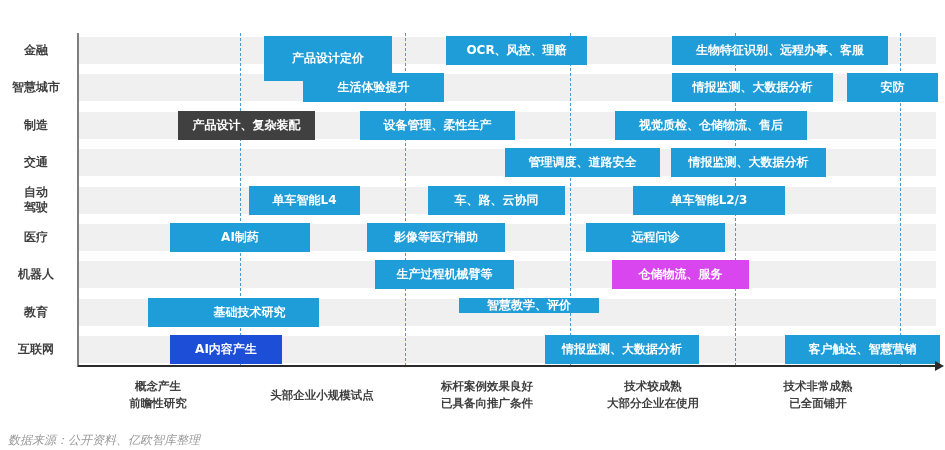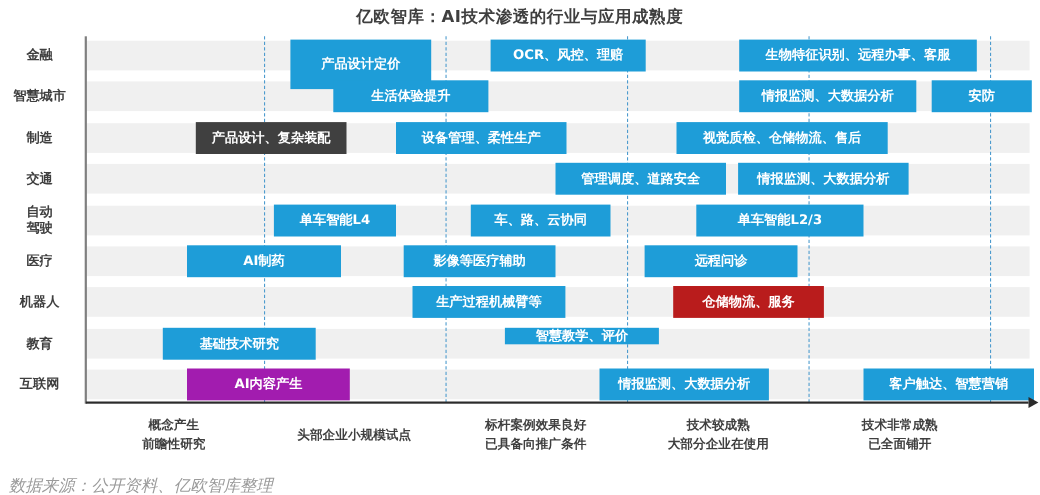--- a/index.html
+++ b/index.html
@@ -12,27 +12,26 @@
   .band{position:absolute;background:#f0f0f0;}
   .divider{position:absolute;width:0;border-left:1px dashed #4d9bce;}
   .task{position:absolute;display:flex;align-items:center;justify-content:center;
         color:#ffffff;font-size:12px;font-weight:600;white-space:nowrap;overflow:hidden;}
   .y-axis{position:absolute;background:#7f7f7f;}
   .x-axis{position:absolute;background:#2b2b2b;}
   .x-arrow{position:absolute;width:0;height:0;border-left:9px solid #2b2b2b;
            border-top:5px solid transparent;border-bottom:5px solid transparent;}
   .stage{position:absolute;display:flex;flex-direction:column;align-items:center;justify-content:center;
          font-size:11.5px;font-weight:bold;color:#3f3f3f;text-align:center;white-space:pre-line;line-height:17px;}
-  .source{position:absolute;left:8px;top:432px;font-size:15px;font-style:italic;color:#9a9a9a;}
+  .source{position:absolute;left:8px;top:432px;font-size:12px;font-style:italic;color:#9a9a9a;}
 </style>
 </head>
 <body>
 
 <div id="app">
-  <div class="title">亿欧智库：AI技术渗透的行业与应用成熟度</div>
   <div id="plot">
       <div class="band" style="left: 78px; top: 37px; width: 858px; height: 27px;"></div>
       <div class="row-label" style="top: 33px; height: 35px;">金融</div>
       <div class="band" style="left: 78px; top: 74.4px; width: 858px; height: 27px;"></div>
       <div class="row-label" style="top: 70.4px; height: 35px;">智慧城市</div>
       <div class="band" style="left: 78px; top: 111.8px; width: 858px; height: 27px;"></div>
       <div class="row-label" style="top: 107.8px; height: 35px;">制造</div>
       <div class="band" style="left: 78px; top: 149.2px; width: 858px; height: 27px;"></div>
       <div class="row-label" style="top: 145.2px; height: 35px;">交通</div>
       <div class="band" style="left: 78px; top: 186.6px; width: 858px; height: 27px;"></div>
@@ -56,30 +55,30 @@
       <div class="task" style="left: 672px; top: 36px; width: 216px; height: 29px; background: rgb(30, 157, 216);">生物特征识别、远程办事、客服</div>
       <div class="task" style="left: 303px; top: 73.4px; width: 141px; height: 29px; background: rgb(30, 157, 216); font-family: Liberation Mono, monospace;">生活体验提升</div>
       <div class="task" style="left: 672px; top: 73.4px; width: 161px; height: 29px; background: rgb(30, 157, 216);">情报监测、大数据分析</div>
       <div class="task" style="left: 847px; top: 73.4px; width: 91px; height: 29px; background: rgb(30, 157, 216);">安防</div>
       <div class="task" style="left: 178px; top: 110.8px; width: 137px; height: 29px; background: #404040;">产品设计、复杂装配</div>
       <div class="task" style="left: 360px; top: 110.8px; width: 155px; height: 29px; background: rgb(30, 157, 216);">设备管理、柔性生产</div>
       <div class="task" style="left: 615px; top: 110.8px; width: 192px; height: 29px; background: rgb(30, 157, 216);">视觉质检、仓储物流、售后</div>
       <div class="task" style="left: 505px; top: 148.2px; width: 155px; height: 29px; background: rgb(30, 157, 216);">管理调度、道路安全</div>
       <div class="task" style="left: 671px; top: 148.2px; width: 155px; height: 29px; background: rgb(30, 157, 216);">情报监测、大数据分析</div>
       <div class="task" style="left: 249px; top: 185.6px; width: 111px; height: 29px; background: rgb(30, 157, 216);">单车智能L4</div>
-      <div class="task" style="left: 428px; top: 185.6px; width: 127px; height: 29px; background: rgb(30, 157, 216);">车、路、云协同</div>
+      <div class="task" style="left: 428px; top: 185.6px; width: 137px; height: 29px; background: rgb(30, 157, 216);">车、路、云协同</div>
       <div class="task" style="left: 633px; top: 185.6px; width: 152px; height: 29px; background: rgb(30, 157, 216);">单车智能L2/3</div>
       <div class="task" style="left: 170px; top: 223px; width: 140px; height: 29px; background: rgb(30, 157, 216);">AI制药</div>
       <div class="task" style="left: 367px; top: 223px; width: 138px; height: 29px; background: rgb(30, 157, 216);">影像等医疗辅助</div>
       <div class="task" style="left: 586px; top: 223px; width: 139px; height: 29px; background: rgb(30, 157, 216);">远程问诊</div>
       <div class="task" style="left: 375px; top: 260.4px; width: 139px; height: 29px; background: rgb(30, 157, 216);">生产过程机械臂等</div>
-      <div class="task" style="left: 612px; top: 260.4px; width: 137px; height: 29px; background: #b91c1c;">仓储物流、服务</div>
-      <div class="task" style="left: 148px; top: 297.8px; width: 139px; height: 29px; background: rgb(30, 157, 216);">基础技术研究</div>
+      <div class="task" style="left: 612px; top: 260.4px; width: 137px; height: 29px; background: #d946ef;">仓储物流、服务</div>
+      <div class="task" style="left: 148px; top: 297.8px; width: 139px; height: 29px; background: rgb(30, 157, 216); padding-left: 32px;">基础技术研究</div>
       <div class="task" style="left: 459px; top: 297.8px; width: 140px; height: 15px; background: rgb(30, 157, 216);">智慧教学、评价</div>
-      <div class="task" style="left: 170px; top: 335.2px; width: 148px; height: 29px; background: #a21caf;">AI内容产生</div>
+      <div class="task" style="left: 170px; top: 335.2px; width: 112px; height: 29px; background: #1d4ed8;">AI内容产生</div>
       <div class="task" style="left: 545px; top: 335.2px; width: 154px; height: 29px; background: rgb(30, 157, 216);">情报监测、大数据分析</div>
       <div class="task" style="left: 785px; top: 335.2px; width: 155px; height: 29px; background: rgb(30, 157, 216);">客户触达、智慧营销</div>
       <div class="y-axis" style="left: 77px; top: 33px; width: 2px; height: 334px;"></div>
       <div class="x-axis" style="left: 78px; top: 365px; width: 857px; height: 2px;"></div>
       <div class="x-arrow" style="left: 935px; top: 361px;"></div>
       <div class="stage" style="left: 63px; top: 374px; width: 190px; height: 42px;">概念产生
 前瞻性研究</div>
       <div class="stage" style="left: 227px; top: 374px; width: 190px; height: 42px;">头部企业小规模试点</div>
       <div class="stage" style="left: 392px; top: 374px; width: 190px; height: 42px;">标杆案例效果良好
 已具备向推广条件</div>

